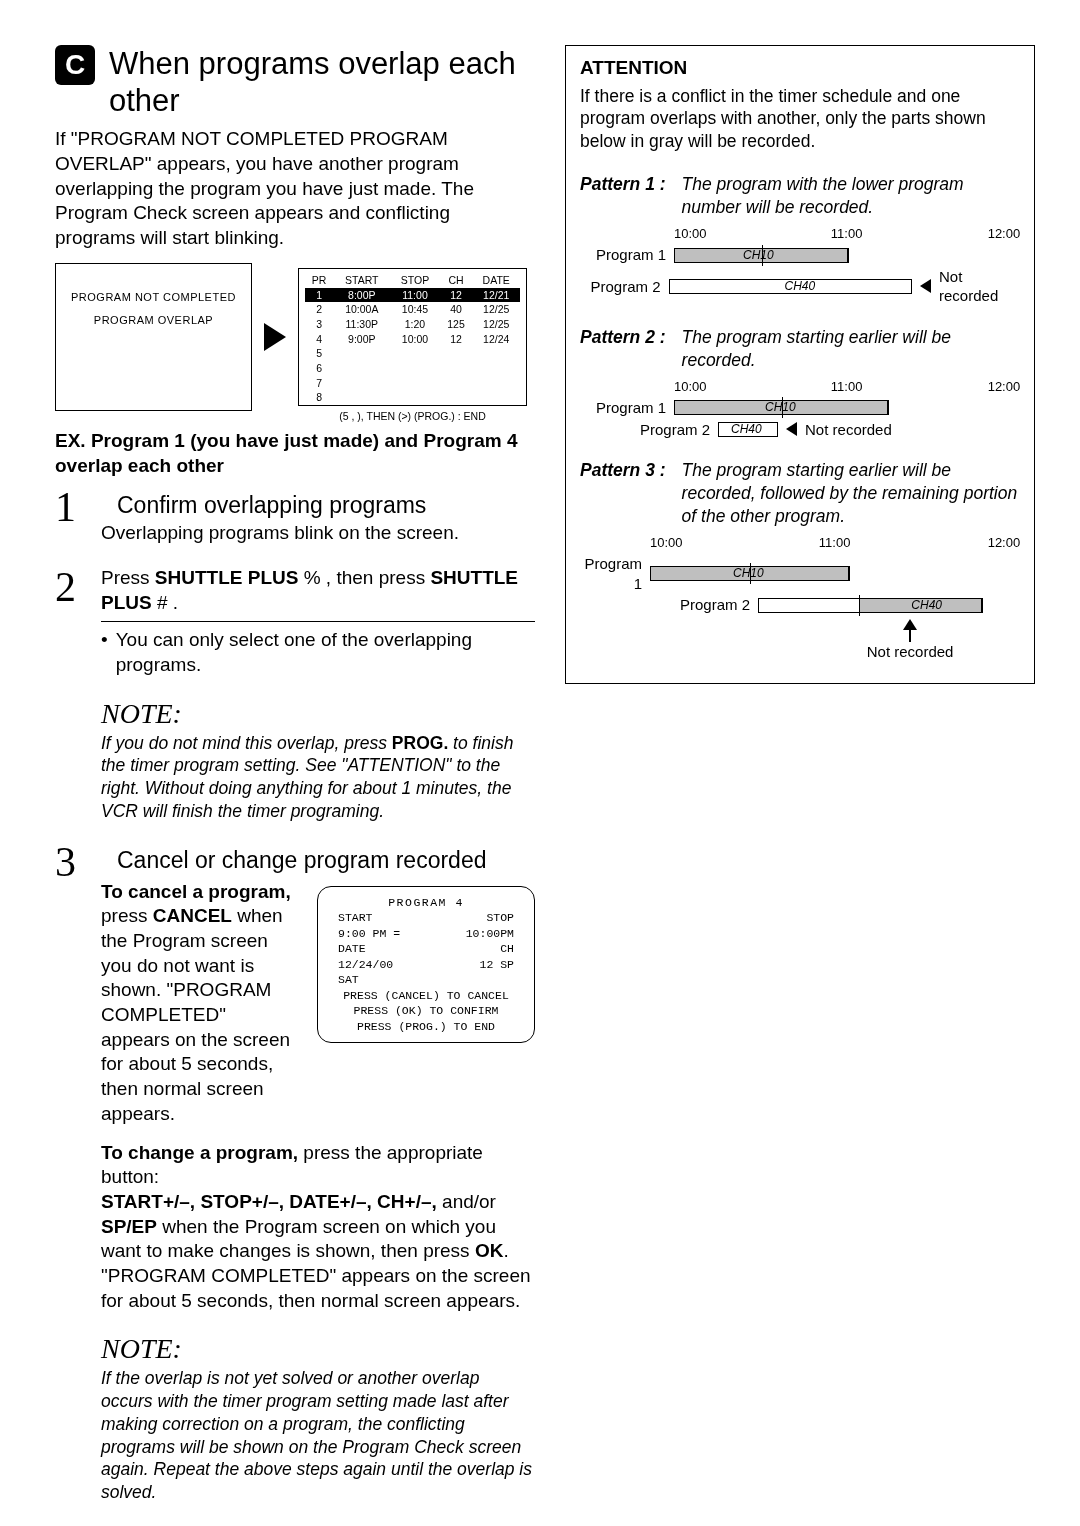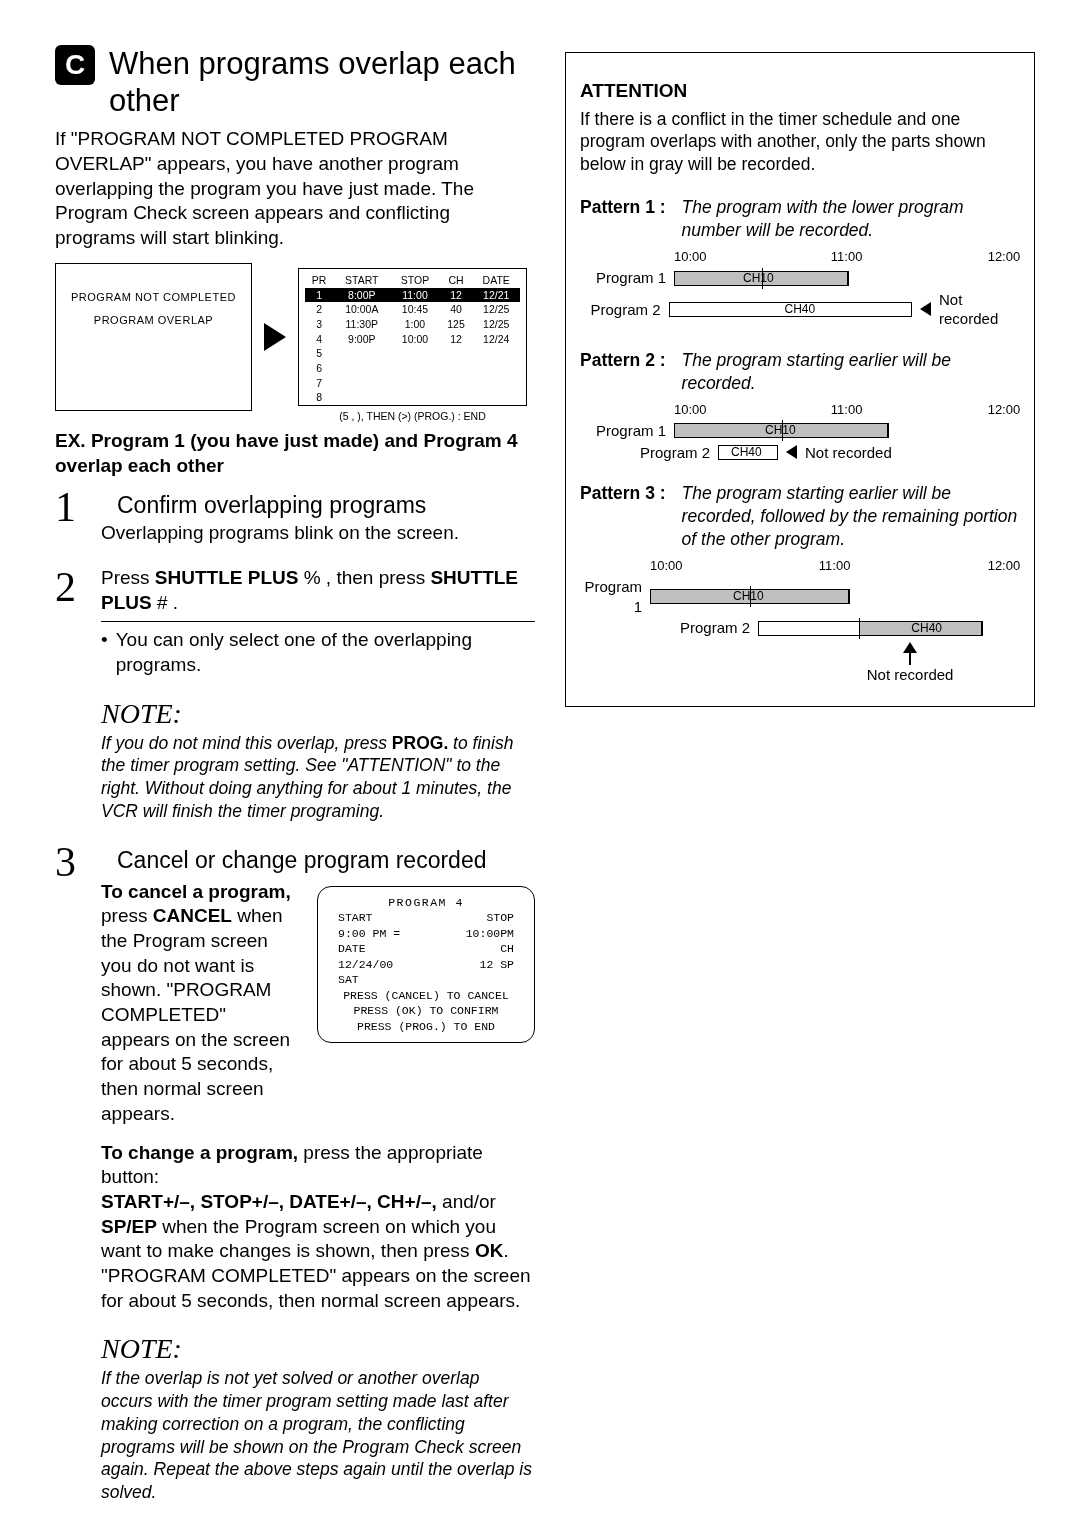--- a/index.html
+++ b/index.html
@@ -87,33 +87,33 @@
     padding: 6px 8px 8px 8px;
     line-height: 1.35;
     flex: none;
     margin-top: 6px;
     font-family: Liberation Mono, monospace;
   }
   .screen3 .row { display: flex; justify-content: space-between; padding: 0 12px;}
   .screen3 .wide { letter-spacing: 1.5px; padding-top:2px;}
 
   
-  .att-box { border: 1.5px solid #000; padding: 26px 14px 18px 14px; font-size: 17.5px; line-height: 1.3; margin-top: 7px;}
+  .att-box { border: 1.5px solid #000; padding: 10px 14px 18px 14px; font-size: 17.5px; line-height: 1.3;}
   .att-head { font-weight: bold; color: #000; font-size: 19px; margin-bottom: 4px; }
   .pat-row { display: flex; gap: 16px; margin-top: 20px; }
-  .pat-label { font-weight: bold; white-space: nowrap; }
+  .pat-label { font-weight: bold; font-style: italic; white-space: nowrap; }
   .pat-desc { font-style: italic; }
   .timeline { margin: 8px 0 4px 0; font-size: 14px;}
   .timelabels { display: flex; gap: 0; font-size: 13px; padding-left: 94px;}
   .timelabels span { flex: 1; text-align: left;}
   .bar-row { display: flex; align-items: center; gap: 8px; margin-top: 2px;}
   .bar-row .plabel { width: 86px; text-align: right; font-size: 15px;}
   .track { position: relative; height: 15px; width: 260px; border: 1px solid #000; box-sizing: border-box;}
   .fill-gray { position: absolute; top: 0; bottom: 0; background: #bfbfbf; border-right: 1px solid #000;}
-  .ch-txt { position: absolute; top: -1px; font-size: 12px; height: 15px; line-height: 15px;}
+  .ch-txt { position: absolute; top: -1px; font-size: 12px; height: 15px; line-height: 15px; font-style: italic;}
   .tick { position: absolute; top: -4px; bottom: -4px; width: 1px; background: #000;}
   .nr-arr-left {
      width:0;height:0;border-top:7px solid transparent;border-bottom:7px solid transparent;border-right:11px solid #000;
   }
   .nr-arr-up {
      width:0;height:0;border-left:7px solid transparent;border-right:7px solid transparent;border-bottom:11px solid #000;
   }
   .vstem { width:2px; height:12px; background:#000; margin:0 auto; }
   .center-col { display:flex; flex-direction:column; align-items:center; }
 </style>
@@ -161,21 +161,21 @@
             <tr>
                   <td>2</td>
                   <td>10:00A</td>
                   <td>10:45</td>
                   <td>40</td>
                   <td>12/25</td>
                 </tr>
             <tr>
                   <td>3</td>
                   <td>11:30P</td>
-                  <td>1:00</td>
+                  <td>1:20</td>
                   <td>125</td>
                   <td>12/25</td>
                 </tr>
             <tr>
                   <td>4</td>
                   <td>9:00P</td>
                   <td>10:00</td>
                   <td>12</td>
                   <td>12/24</td>
                 </tr>

